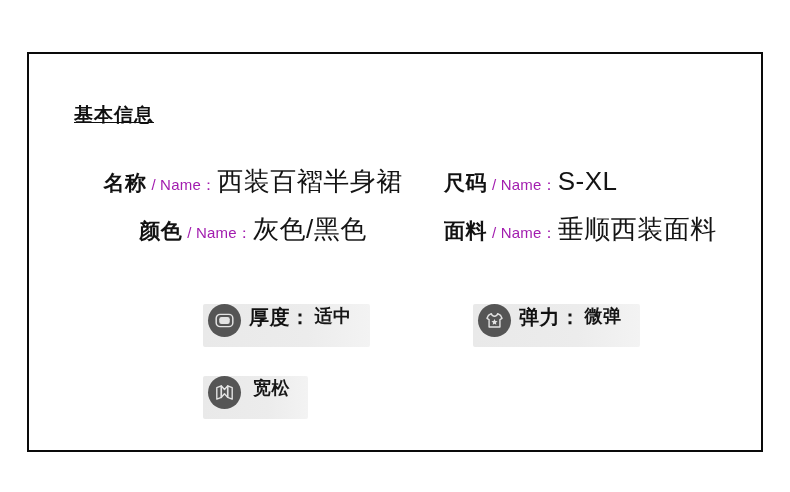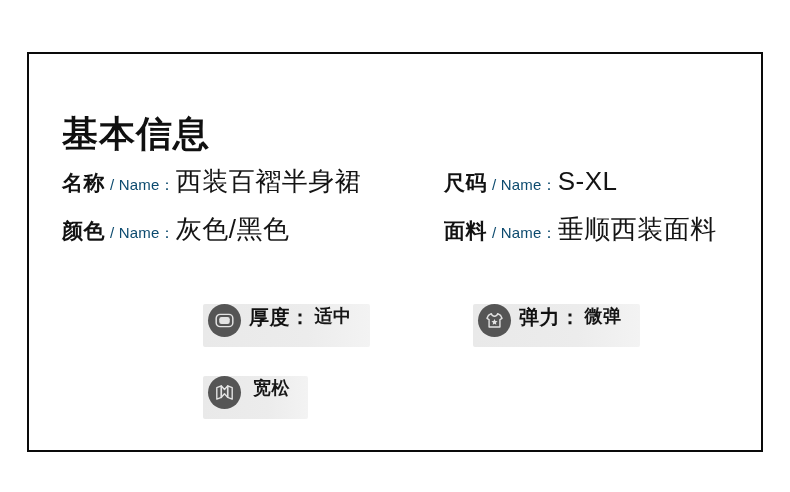--- a/index.html
+++ b/index.html
@@ -30,60 +30,61 @@
     width: 736px;
     height: 400px;
     box-sizing: border-box;
     border: 2px solid #0a0a0a;
     background: #ffffff;
   }
 
   
   .card-title {
     position: absolute;
-    left: 33px;
+    left: 45px;
     top: 38px;
-    font-size: 36px;
+    font-size: 19px;
     font-weight: bold;
     color: #101010;
     letter-spacing: 1px;
     line-height: 1;
     white-space: nowrap;
+    text-decoration: underline;
   }
 
   
   .spec-grid {
     position: absolute;
     left: 33px;
     top: 110px;
     width: 680px;
   }
   .spec-row {
     display: flex;
     align-items: baseline;
     height: 48px;
   }
   .spec-cell {
     display: flex;
     align-items: baseline;
     white-space: nowrap;
   }
-  .spec-cell.col-left { width: 382px; }
+  .spec-cell.col-left { width: 382px; justify-content: center; }
   .spec-cell.col-right { width: 298px; }
 
   .spec-label {
     font-size: 21px;
     font-weight: bold;
     color: #121212;
     letter-spacing: 0.5px;
   }
   .spec-sub {
     font-size: 15px;
     font-weight: normal;
-    color: #0c4a6e;
+    color: #a21caf;
     margin: 0 1px 0 5px;
     letter-spacing: 0.2px;
   }
   .spec-value {
     font-size: 26px;
     font-weight: normal;
     color: #141414;
     letter-spacing: 0.5px;
   }
 

